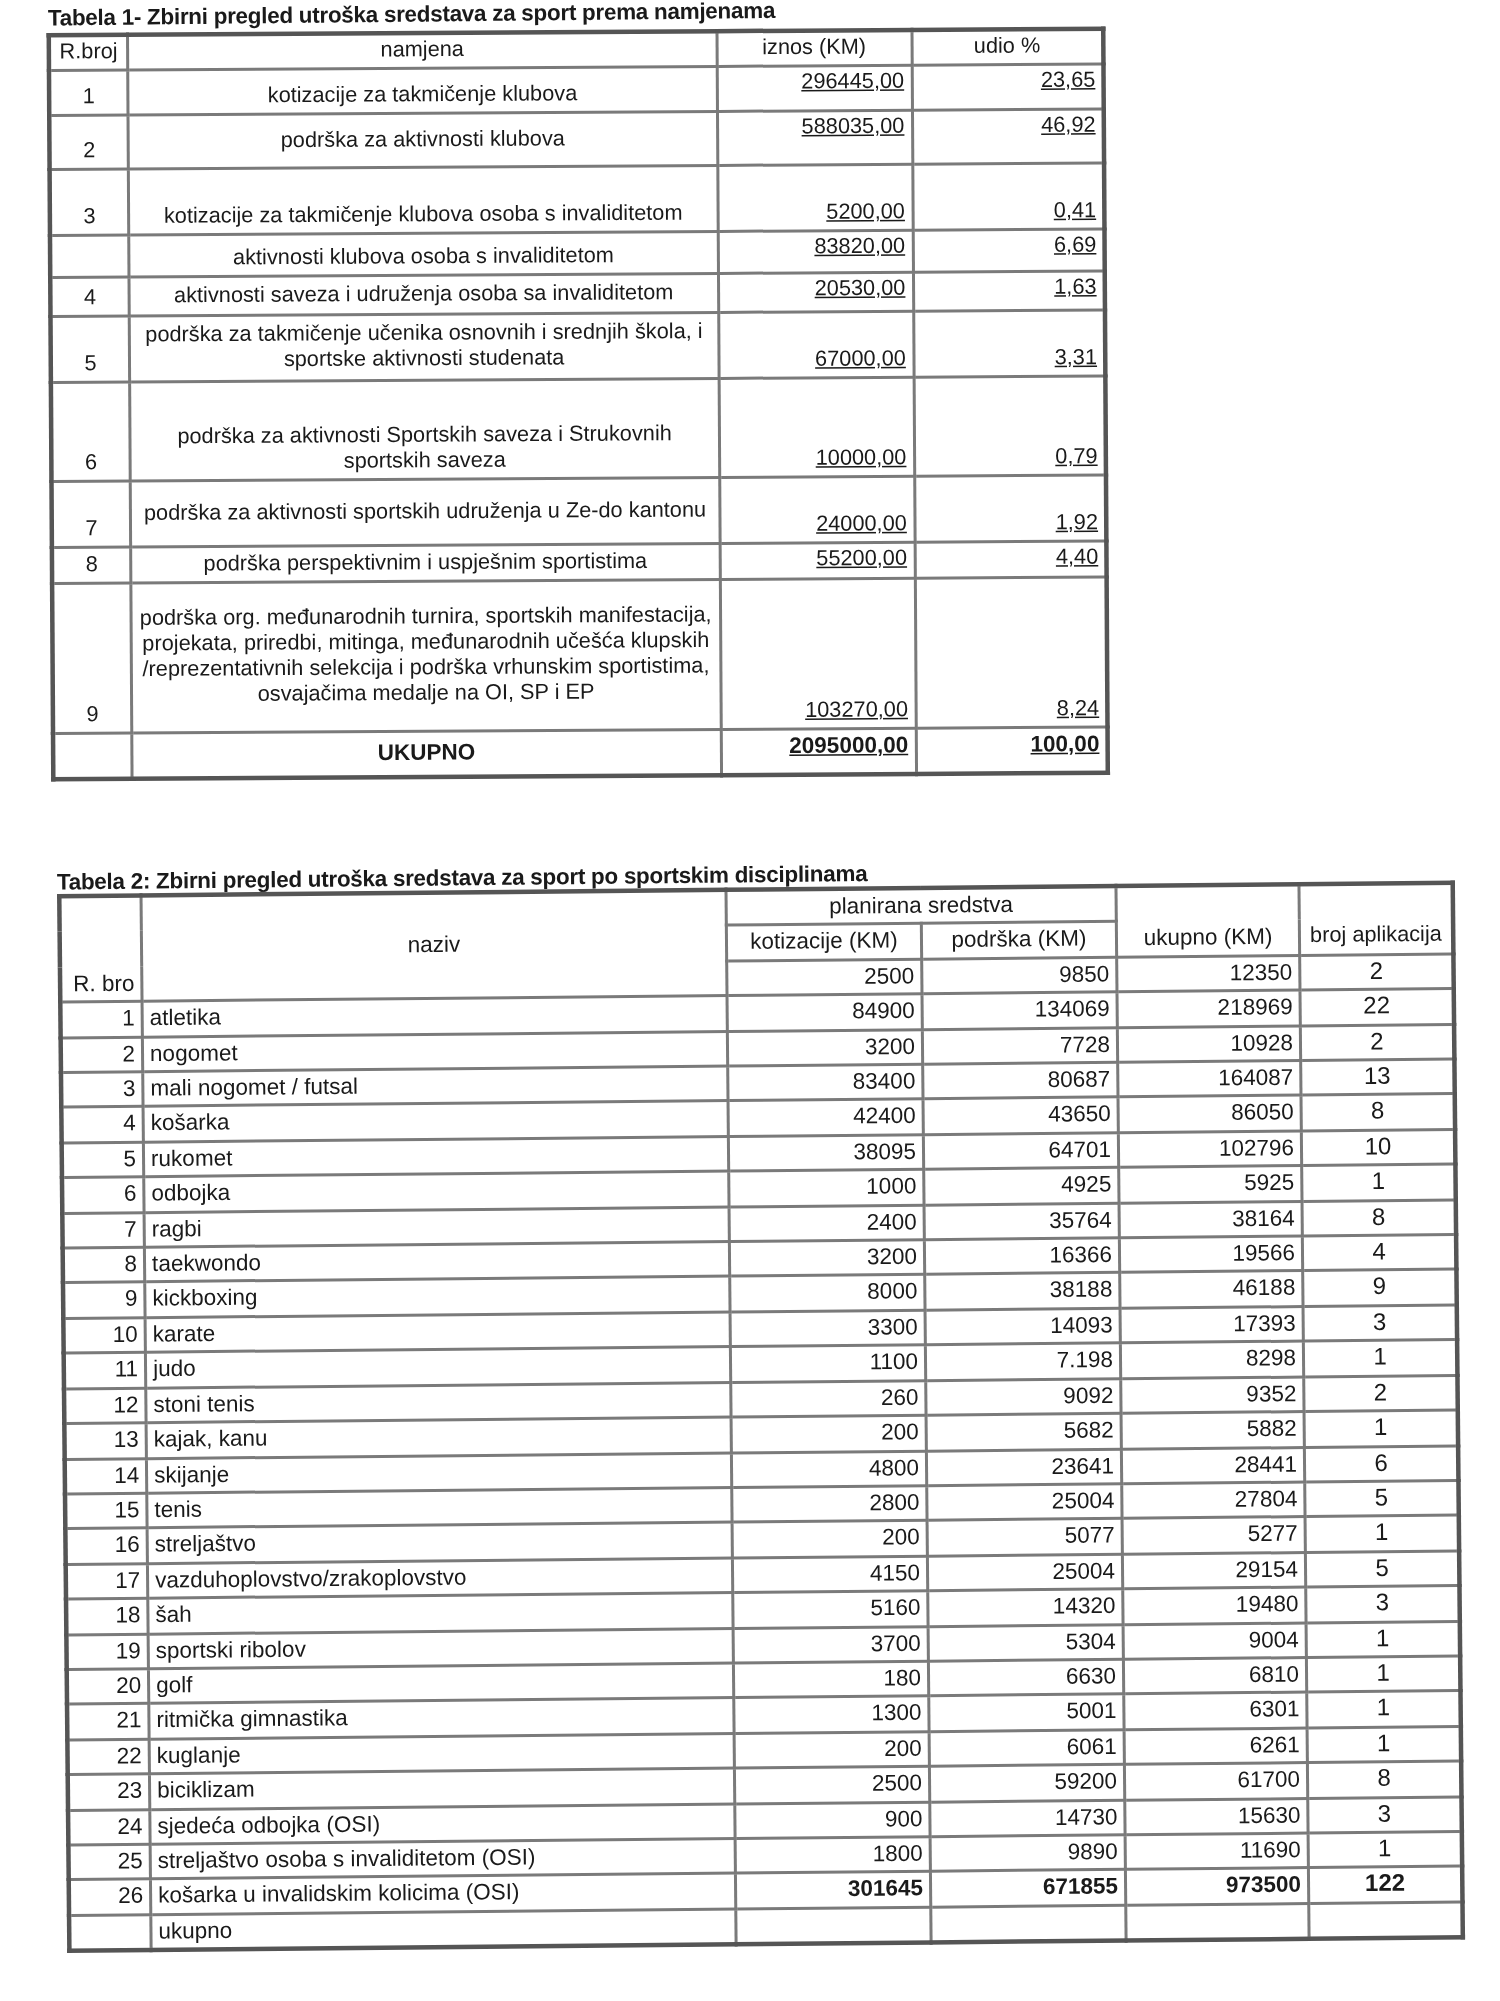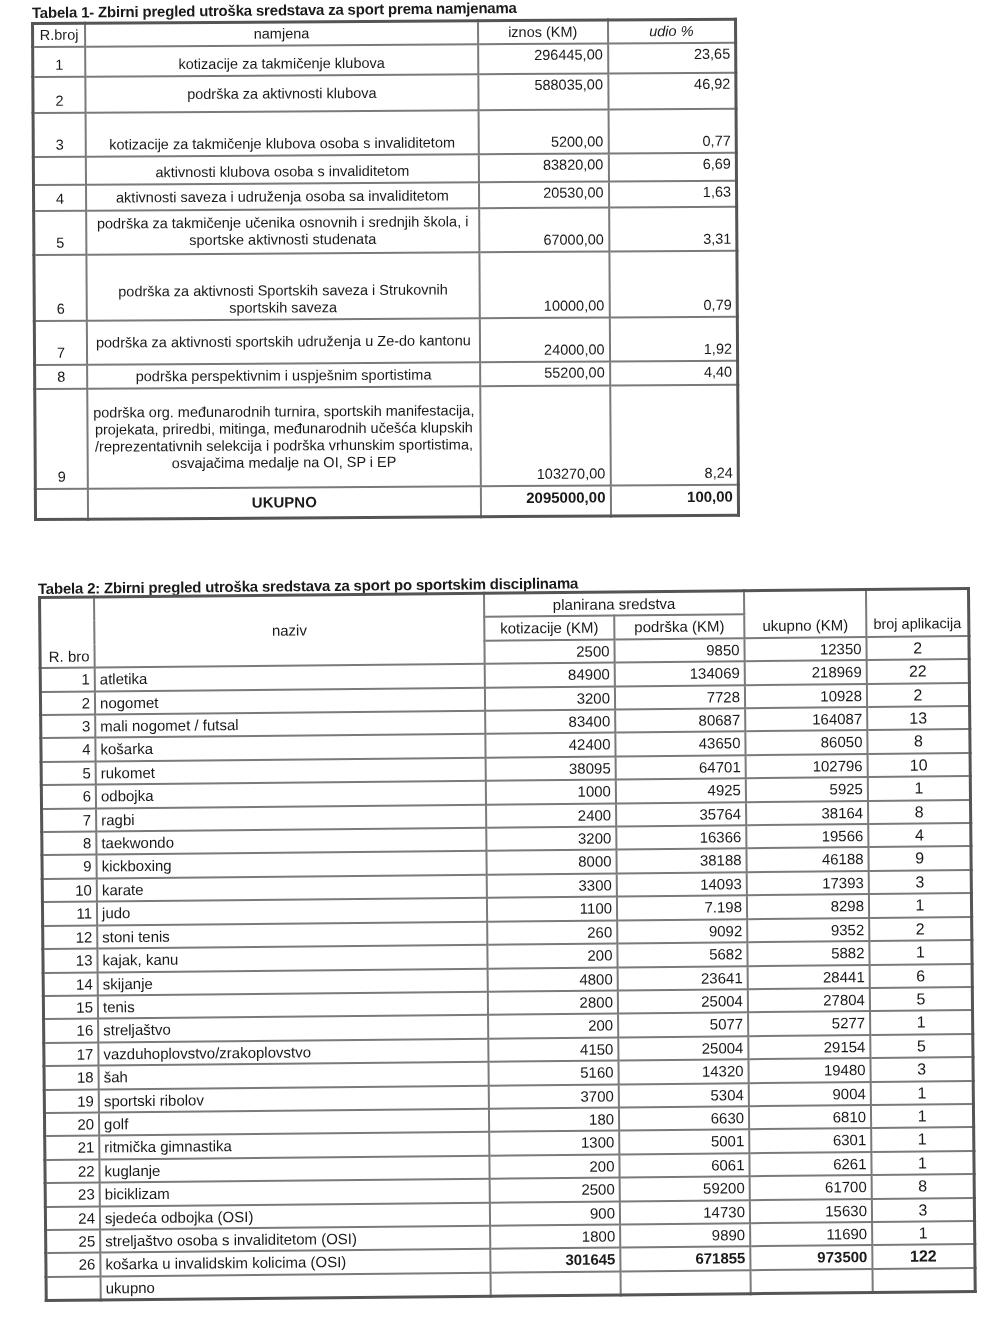--- a/index.html
+++ b/index.html
@@ -2,25 +2,25 @@
 <html><head>
 <meta charset="utf-8">
 <style>
   html, body { margin:0; padding:0; background:#ffffff; }
   body { width:1000px; height:1334px; position:relative; overflow:hidden;
          font-family:"Liberation Sans", sans-serif; color:#1a1a1a; }
   .caption { position:absolute; font-weight:bold; font-size:15px; letter-spacing:-0.2px; transform:rotate(-0.6deg); transform-origin:left bottom; }
   table { border-collapse:collapse; position:absolute; background:#fff; }
   .t1 { left:31px; top:22px; width:706px; border:3px solid #555; transform:rotate(-0.35deg); transform-origin:left top; }
   .t1 td { border:2px solid #7a7a7a; font-size:14.5px; padding:2px 4px; line-height:17px; }
-  .t1 .num { text-align:right; vertical-align:top; }
+  .t1 .num { text-align:right; vertical-align:top;text-decoration:underline; }
   .t1 .rb { text-align:center; vertical-align:bottom; width:42px; }
   .t1 .nm { text-align:center; vertical-align:middle; width:385px; }
   .t1 .iz { width:120px;margin-top:40px; }
-  .t1 .ud { width:118px;font-style:italic; }
+  .t1 .ud { width:118px; }
   .t1 .hdr td { font-size:14.5px; vertical-align:top; }
   .t1 .tot td { font-weight:bold; font-size:15px; }
   .t2 { left:38px; top:596px; width:932px; border:3px solid #555; transform:rotate(-0.55deg); transform-origin:left top; }
   .t2 td { border:2px solid #7a7a7a; font-size:15px; padding:0 4px; line-height:21.4px; height:21.4px; }
   .t2 .rb { text-align:right; width:44px; }
   .t2 .nm { text-align:left; width:380px; }
   .t2 .num { text-align:right; }
   .t2 .ap { text-align:center; width:92px; font-size:16px; }
   .t2 .hc { text-align:center; }
   .t2 .tot td { font-weight:bold; }
@@ -47,21 +47,21 @@
     <tr style="height:36px">
       <td class="rb">2</td>
       <td class="nm">podrška za aktivnosti klubova</td>
       <td class="num">588035,00</td>
       <td class="num">46,92</td>
     </tr>
     <tr style="height:44px">
       <td class="rb">3</td>
       <td class="nm" style="vertical-align:bottom">kotizacije za takmičenje klubova osoba s invaliditetom</td>
       <td class="num" style="vertical-align:bottom">5200,00</td>
-      <td class="num" style="vertical-align:bottom">0,77</td>
+      <td class="num" style="vertical-align:bottom">0,41</td>
     </tr>
     <tr style="height:28px">
       <td class="rb"></td>
       <td class="nm" style="vertical-align:bottom">aktivnosti klubova osoba s invaliditetom</td>
       <td class="num">83820,00</td>
       <td class="num">6,69</td>
     </tr>
     <tr style="height:26px">
       <td class="rb">4</td>
       <td class="nm">aktivnosti saveza i udruženja osoba sa invaliditetom</td>

